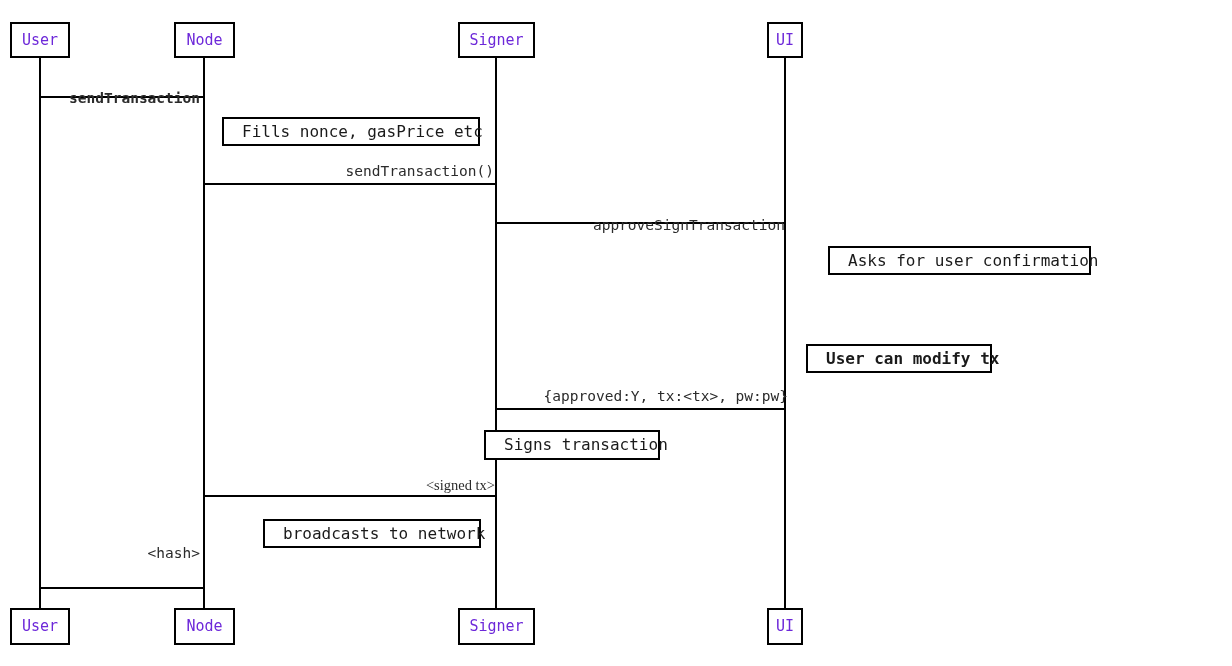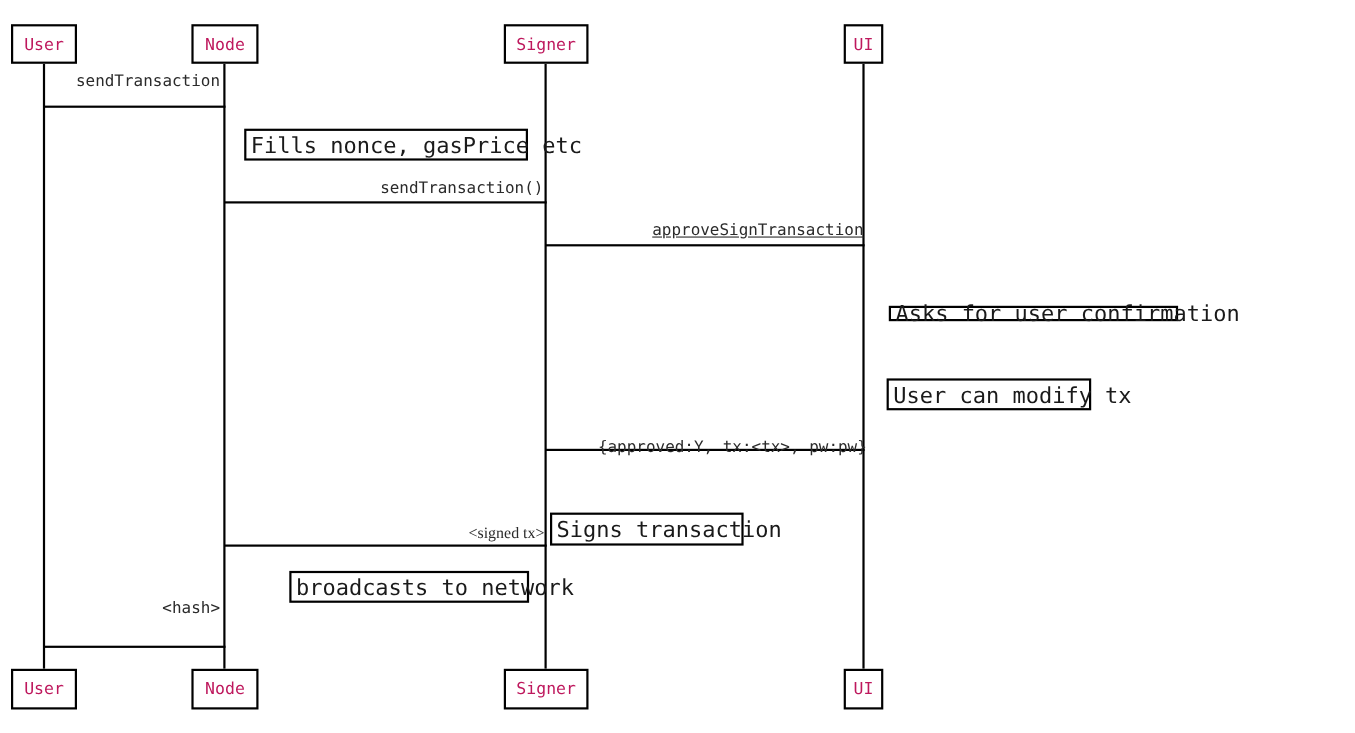--- a/index.html
+++ b/index.html
@@ -19,21 +19,21 @@
   .participant-box {
     position: absolute;
     box-sizing: border-box;
     border: 2px solid #000000;
     background: #ffffff;
     display: flex;
     align-items: center;
     justify-content: center;
     font-size: 15px;
     line-height: 1;
-    color: #be185d;
+    color: #6d28d9;
     white-space: nowrap;
     z-index: 5;
   }
   
   .lifeline {
     position: absolute;
     width: 2px;
     background: #000000;
     z-index: 1;
   }
@@ -54,25 +54,25 @@
     text-align: right;
   }
   
   .note-box {
     position: absolute;
     box-sizing: border-box;
     border: 2px solid #000000;
     background: #ffffff;
     display: flex;
     align-items: center;
-    font-size: 20px;
+    font-size: 16px;
     line-height: 1;
     color: #1a1a1a;
     white-space: nowrap;
-    padding-left: 4px;
+    padding-left: 18px;
     z-index: 4;
   }
 </style>
 </head>
 <body>
 
 <div id="diagram">
 
   <div class="lifeline" style="left:39px;  top:58px; height:550px;"></div>
   <div class="lifeline" style="left:203px; top:58px; height:550px;"></div>
@@ -83,37 +83,37 @@
   <div class="participant-box" style="left:174px; top:22px; width:61px; height:36px;">Node</div>
   <div class="participant-box" style="left:458px; top:22px; width:77px; height:36px;">Signer</div>
   <div class="participant-box" style="left:767px; top:22px; width:36px; height:36px;">UI</div>
 
   <div class="participant-box" style="left:10px; top:608px; width:60px; height:37px;">User</div>
   <div class="participant-box" style="left:174px; top:608px; width:61px; height:37px;">Node</div>
   <div class="participant-box" style="left:458px; top:608px; width:77px; height:37px;">Signer</div>
   <div class="participant-box" style="left:767px; top:608px; width:36px; height:37px;">UI</div>
 
   <div class="message" style="left:40px; top:96px; width:165px;"></div>
-  <div class="message-label" style="right:1032px; top:67px;">sendTransaction</div>
+  <div class="message-label" style="right:1032px; top:91px;font-weight:bold;">sendTransaction</div>
 
   <div class="note-box" style="left:222px; top:117px; width:258px; height:29px;">Fills nonce, gasPrice etc</div>
 
   <div class="message" style="left:204px; top:183px; width:293px;"></div>
   <div class="message-label" style="right:738px; top:164px;">sendTransaction()</div>
 
   <div class="message" style="left:496px; top:222px; width:290px;"></div>
-  <div class="message-label" style="right:447px; top:203px;text-decoration:underline;">approveSignTransaction</div>
+  <div class="message-label" style="right:447px; top:218px;">approveSignTransaction</div>
 
-  <div class="note-box" style="left:808px; top:246px; width:263px; height:14px;margin-top:32px;">Asks for user confirmation</div>
-  <div class="note-box" style="left:806px; top:344px; width:186px; height:29px;">User can modify tx</div>
+  <div class="note-box" style="left:828px; top:246px; width:263px; height:29px;">Asks for user confirmation</div>
+  <div class="note-box" style="left:806px; top:344px; width:186px; height:29px;font-weight:bold;">User can modify tx</div>
 
   <div class="message" style="left:496px; top:408px; width:290px;"></div>
-  <div class="message-label" style="right:444px; top:400px;text-align:center;">{approved:Y, tx:&lt;tx&gt;, pw:pw}</div>
+  <div class="message-label" style="right:444px; top:389px;text-align:center;">{approved:Y, tx:&lt;tx&gt;, pw:pw}</div>
 
-  <div class="note-box" style="left:500px; top:430px; width:176px; height:30px;margin-top:36px;">Signs transaction</div>
+  <div class="note-box" style="left:484px; top:430px; width:176px; height:30px;">Signs transaction</div>
 
   <div class="message" style="left:204px; top:495px; width:293px;"></div>
   <div class="message-label" style="right:737px; top:478px;font-family:Liberation Serif, serif;">&lt;signed tx&gt;</div>
 
   <div class="note-box" style="left:223px; top:519px; width:218px; height:29px;margin-left:40px;">broadcasts to network</div>
 
   <div class="message" style="left:40px; top:587px; width:165px;"></div>
   <div class="message-label" style="right:1032px; top:546px;">&lt;hash&gt;</div>
 
 </div>

